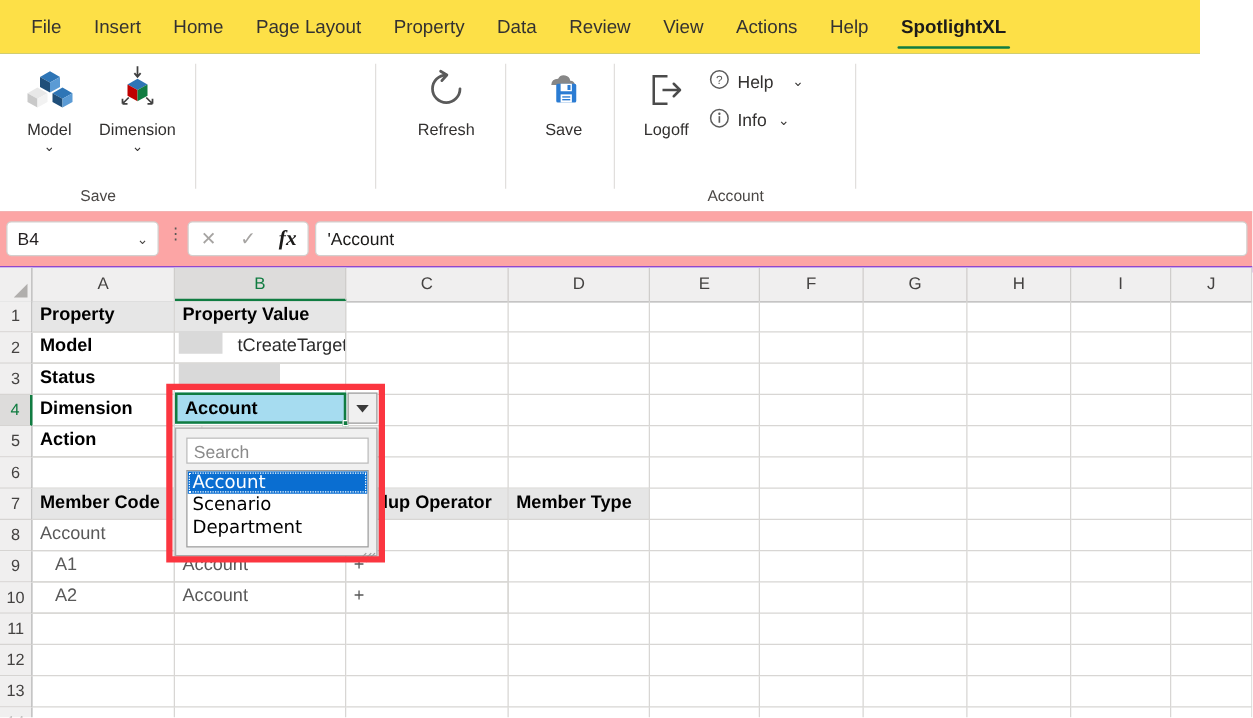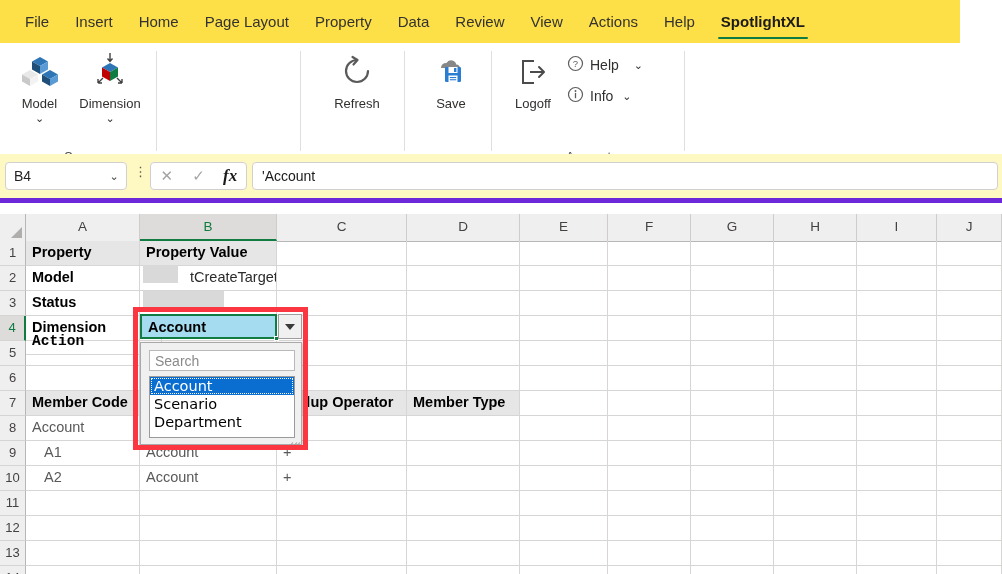--- a/index.html
+++ b/index.html
@@ -119,23 +119,23 @@
     align-items: center;
     gap: 6px;
     font-size: 14px;
     color: #32302f;
     cursor: default;
   }
 
   
   .fbar {
     position: absolute;
-    left: 0; top: 154px;
+    left: 0; top: 169px;
     width: 1002px; height: 44px;
-    background: #fef9c3;
+    background: #fca5a5;
     border-bottom: 5px solid #6d28d9;
   }
   .namebox {
     position: absolute;
     left: 5px; top: 8px;
     width: 122px; height: 28px;
     border: 1px solid #d2d0ce;
     border-radius: 4px;
     background: #fff;
     display: flex;
@@ -726,21 +726,21 @@
         <div class="cell" style="left: 691px; top: 352px; width: 83px; height: 25px; line-height: 23px;"></div>
         <div class="cell" style="left: 774px; top: 352px; width: 83px; height: 25px; line-height: 23px;"></div>
         <div class="cell" style="left: 857px; top: 352px; width: 80px; height: 25px; line-height: 23px;"></div>
         <div class="cell" style="left: 937px; top: 352px; width: 65px; height: 25px; line-height: 23px;"></div>
         <div class="cell hdr" style="left: 26px; top: 27px; width: 114px; height: 25px; line-height: 23px;">Property</div>
         <div class="cell hdr" style="left: 140px; top: 27px; width: 137px; height: 25px; line-height: 23px;">Property Value</div>
         <div class="cell bold" style="left: 26px; top: 52px; width: 114px; height: 25px; line-height: 23px;">Model</div>
         <div class="cell " style="left: 140px; top: 52px; width: 137px; height: 25px; line-height: 23px; padding-left: 50px;">tCreateTarget</div>
         <div class="cell bold" style="left: 26px; top: 77px; width: 114px; height: 25px; line-height: 23px;">Status</div>
         <div class="cell bold" style="left: 26px; top: 102px; width: 114px; height: 25px; line-height: 23px;">Dimension</div>
-        <div class="cell bold" style="left: 26px; top: 116px; width: 136px; height: 25px; line-height: 23px; font-family: Liberation Mono, monospace;">Action</div>
+        <div class="cell bold" style="left: 26px; top: 127px; width: 136px; height: 25px; line-height: 23px;">Action</div>
         <div class="cell hdr" style="left: 26px; top: 177px; width: 114px; height: 25px; line-height: 23px;">Member Code</div>
         <div class="cell hdr" style="left: 140px; top: 177px; width: 137px; height: 25px; line-height: 23px;">Member Name</div>
         <div class="cell hdr" style="left: 277px; top: 177px; width: 130px; height: 25px; line-height: 23px;">Rollup Operator</div>
         <div class="cell hdr" style="left: 407px; top: 177px; width: 113px; height: 25px; line-height: 23px;">Member Type</div>
         <div class="cell muted" style="left: 26px; top: 202px; width: 114px; height: 25px; line-height: 23px;">Account</div>
         <div class="cell muted" style="left: 26px; top: 227px; width: 114px; height: 25px; line-height: 23px; padding-left: 18px;">A1</div>
         <div class="cell muted" style="left: 140px; top: 227px; width: 137px; height: 25px; line-height: 23px;">Account</div>
         <div class="cell muted" style="left: 277px; top: 227px; width: 130px; height: 25px; line-height: 23px;">+</div>
         <div class="cell muted" style="left: 26px; top: 252px; width: 114px; height: 25px; line-height: 23px; padding-left: 18px;">A2</div>
         <div class="cell muted" style="left: 140px; top: 252px; width: 137px; height: 25px; line-height: 23px;">Account</div>

